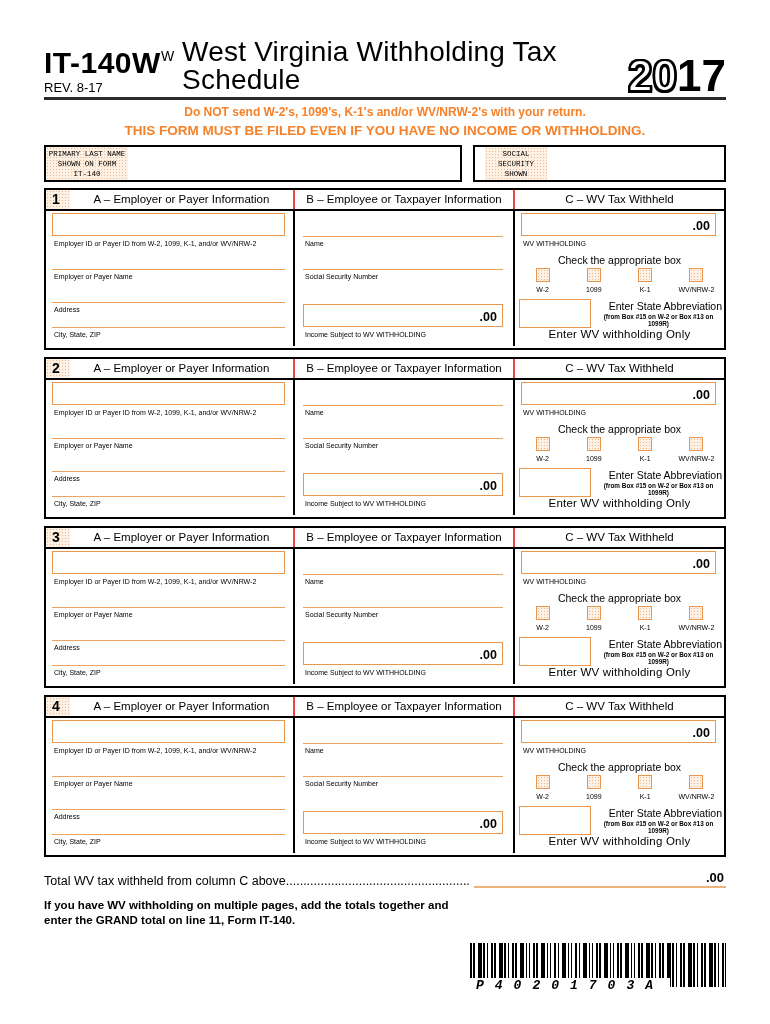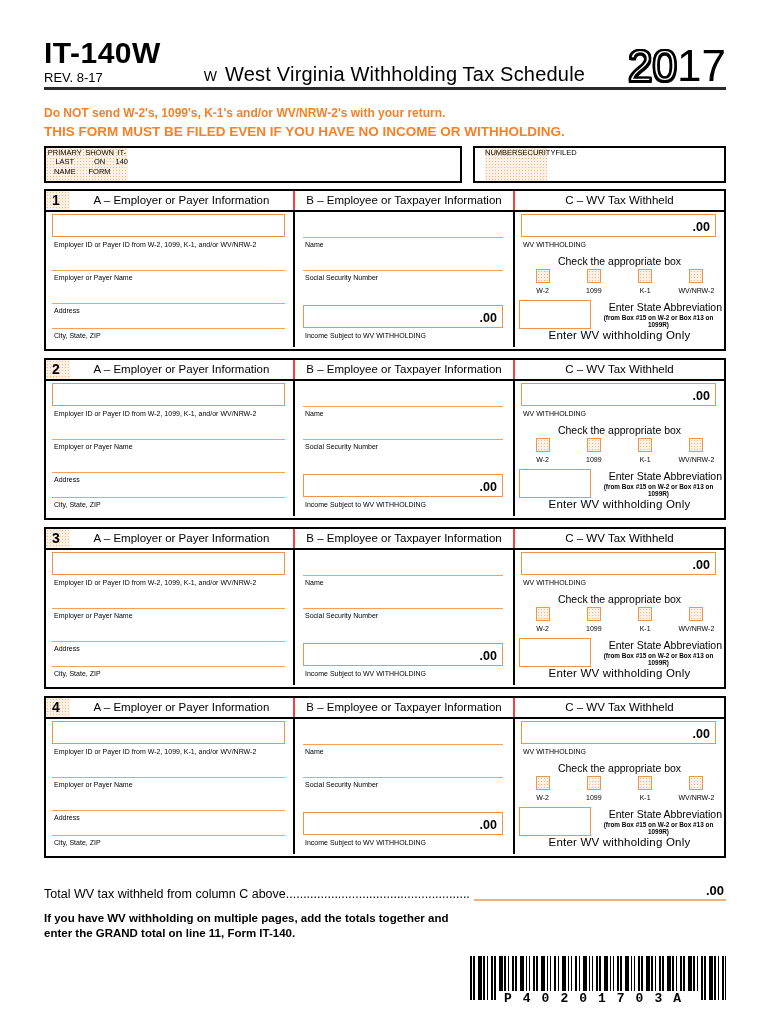--- a/index.html
+++ b/index.html
@@ -11,48 +11,48 @@
   }
   .page { padding:38px 44px 0 44px; }
 
   
   .hdr { display:flex; align-items:flex-end; border-bottom:3px solid #2b2b2b; padding-bottom:3px; }
   .hdr-left { line-height:1; }
   .form-id { font-size:30px; font-weight:bold; letter-spacing:0.5px; }
   .rev { font-size:13px; margin-top:3px; }
   .hdr-center { flex:1; display:flex; align-items:baseline; justify-content:center; line-height:1; }
   .w-mark { font-size:14px; margin-right:8px; }
-  .title { font-size:20px; letter-spacing:0.2px; }
-  .hdr-year { line-height:0.85; font-size:44px; font-weight:normal; white-space:nowrap; }
+  .title { font-size:28px; letter-spacing:0.2px; }
+  .hdr-year { line-height:0.85; font-size:44px; font-weight:bold; white-space:nowrap; }
   .yr-outline {
     color:#fff;
     -webkit-text-stroke:2px #000;
     text-shadow:-1.5px -1.5px 0 #000,1.5px -1.5px 0 #000,-1.5px 1.5px 0 #000,1.5px 1.5px 0 #000,0 -1.5px 0 #000,0 1.5px 0 #000,-1.5px 0 0 #000,1.5px 0 0 #000;
   }
   .yr-solid { color:#000; }
 
   
-  .notices { text-align:left; margin-top:16px; color:#f5822a; }
+  .notices { text-align:center; margin-top:5px; color:#f5822a; }
   .n-small { font-size:12px; font-weight:bold; line-height:1.3; }
   .n-big { font-size:13.5px; font-weight:bold; margin-top:2px; }
 
   
   .peach {
     background-color:#fdf1e5;
     background-image:radial-gradient(#eeb98c 0.8px, rgba(0,0,0,0) 0.9px);
     background-size:3px 3px;
   }
 
   
   .id-row { display:flex; margin-top:7px; }
   .id-box { border:2px solid #000; height:37px; display:flex; background:#fff; }
   .id-box.primary { width:418px; }
   .id-box.ssn { width:253px; margin-left:11px; }
   .id-label { font-size:7.5px; line-height:1.3; text-align:center;
-    display:flex; flex-direction:row; justify-content:space-between; }
+    display:flex; flex-direction:column; justify-content:flex-end;font-family:Liberation Mono, monospace; }
   .id-label.primary-l { width:82px; }
   .id-label.ssn-l { width:62px; margin-left:10px; }
   .id-input { flex:1; }
 
   
   .sections { margin-top:6px; }
   .wsec { height:162px; border:2px solid #000; margin-bottom:7px; background:#fff; }
   .sec-header { height:21px; display:grid; grid-template-columns:247px 220px 1fr; border-bottom:2px solid #000; }
   .hcell { display:flex; align-items:center; }
   .hcell-a { }
@@ -100,34 +100,34 @@
   .c-cblbl { top:75px; font-size:7px; }
   .c-statebox { position:absolute; left:4px; top:88px; width:72px; height:29px;
     border:1.6px solid #e9964f; background:#fff; }
   .c-statetxt { position:absolute; left:80px; right:2px; top:89px; text-align:center; }
   .c-st1 { font-size:10.5px;text-align:right; }
   .c-st2 { font-size:6.4px; font-weight:bold; margin-top:1px; }
   .c-only { position:absolute; left:0; right:0; top:117px; text-align:center;
     font-size:11.5px; font-weight:normal; letter-spacing:0.2px; }
 
   
-  .total-row { display:flex; align-items:flex-end; margin-top:25px; }
+  .total-row { display:flex; align-items:flex-end; margin-top:13px; }
   .total-label { font-size:12.5px; white-space:nowrap; }
   .total-value { flex:1; margin-left:4px; border-bottom:2px solid #eeb27c;
     text-align:right; font-size:13px; font-weight:bold; padding:0 2px 1px 0; }
   .grand-note { margin-top:10px; font-size:11.5px; font-weight:bold; line-height:1.35; width:440px; }
 
   .barcode-wrap { width:256px; margin-left:auto; margin-top:14px; }
   .bars { height:44px;
     background:repeating-linear-gradient(90deg,
       #000 0 2px, #fff 2px 3.5px, #000 3.5px 5px, #fff 5px 8px,
       #000 8px 12px, #fff 12px 13.5px, #000 13.5px 15px, #fff 15px 17px,
       #000 17px 18px, #fff 18px 21px);
   }
-  .bc-textline { text-align:center; margin-top:-12px; }
+  .bc-textline { text-align:left; margin-top:-12px;font-style:italic; }
   .bc-text { display:inline-block; background:#fff; padding:0 6px;
     font-family:"Liberation Mono", monospace; font-size:13px; font-weight:bold;
     letter-spacing:11px; }
 </style>
 </head>
 <body>
 
 <div class="page">
 
   <div class="hdr">
@@ -153,23 +153,23 @@
     <div class="id-box primary">
       <div class="id-label primary-l peach">
         <span>PRIMARY LAST NAME</span>
         <span>SHOWN ON FORM</span>
         <span>IT-140</span>
       </div>
       <div class="id-input"></div>
     </div>
     <div class="id-box ssn">
       <div class="id-label ssn-l peach">
-        <span>NUMBER</span>
+        <span>SOCIAL</span>
         <span>SECURITY</span>
-        <span>FILED</span>
+        <span>SHOWN</span>
       </div>
       <div class="id-input"></div>
     </div>
   </div>
 
   <div class="sections" id="sections-container">
   <section class="wsec">
     <div class="sec-header">
       <div class="hcell hcell-a">
         <div class="sec-num peach">1</div>

